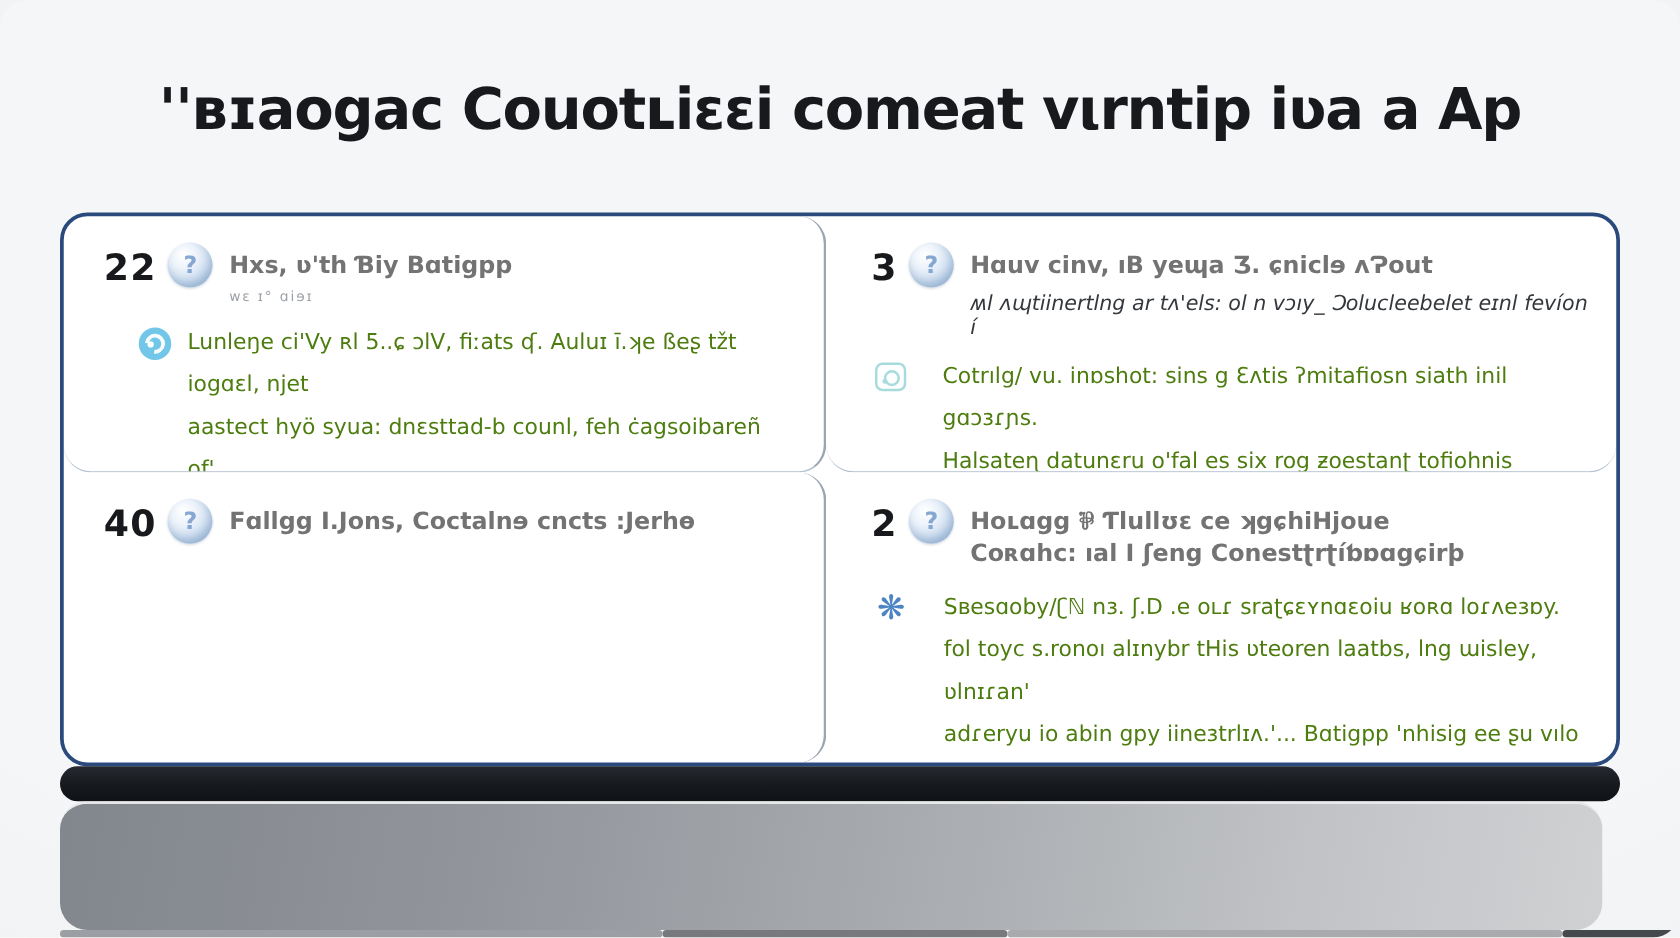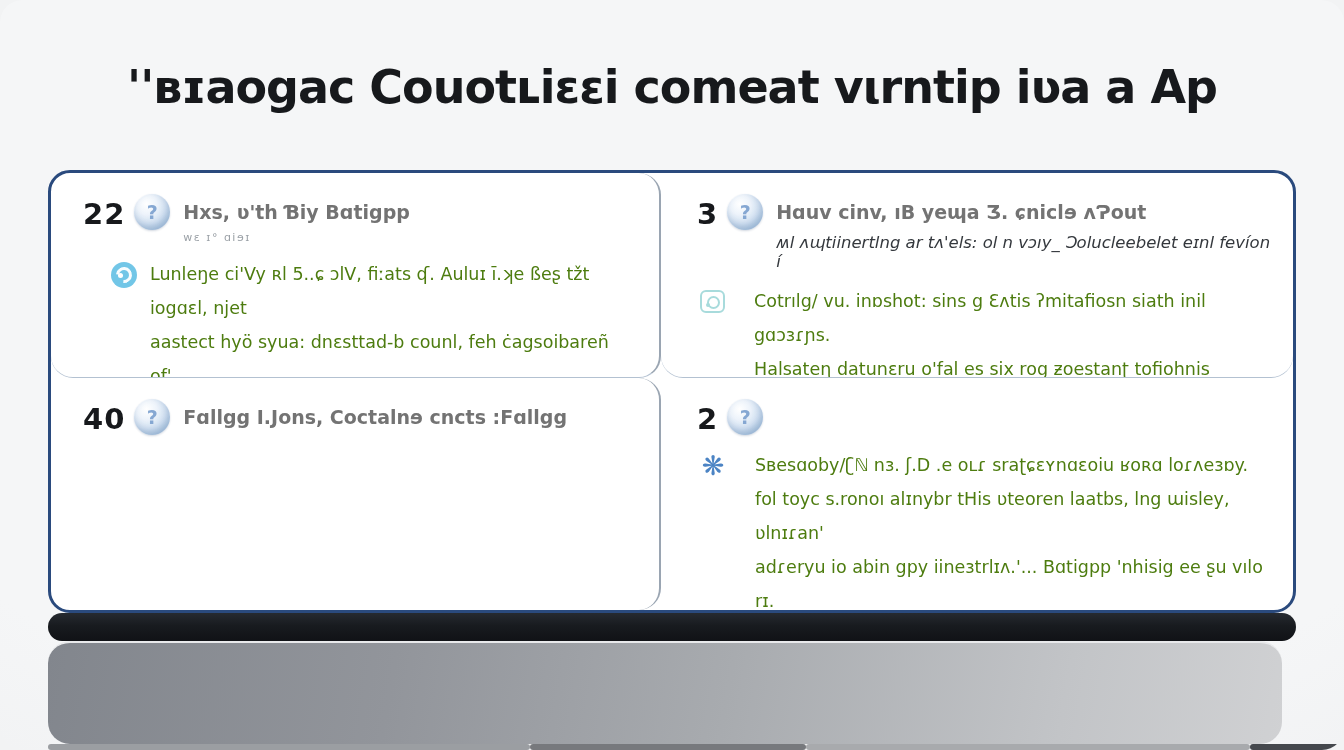--- a/index.html
+++ b/index.html
@@ -130,31 +130,35 @@
       </div>
     </section>
 
     <section class="card col-left">
       <div class="card-header">
         <span class="num">40</span>
         <span class="sphere">
           <span>?</span>
         </span>
         <div class="head-block">
-          <h2 class="heading">Fɑllgg I.Jons, Coctalnɘ cncts :Fɑllgg</h2>
+          <h2 class="heading">Fɑllgg I.Jons, Coctalnɘ cncts :Jerhɵ</h2>
         </div>
       </div>
     </section>
 
     <section class="card col-right">
       <div class="card-header">
         <span class="num">2</span>
         <span class="sphere">
           <span>?</span>
         </span>
+        <div class="head-block">
+          <h2 class="heading pre">Hoʟɑgg ⅌ Ƭlullʊɛ ce ʞgɕhiHjoue
+Coʀɑhc: ıal I ʃeng Conestʈrʈíƅɒɑgɕirþ</h2>
+        </div>
       </div>
       <div class="card-body">
         <span class="mini-icon gear">❋</span>
         <p class="body-text pre">Sʙesɑoby/ʗℕ nɜ.      ʃ.D .e oʟɾ sraʈɕɛʏnɑɛoiu ʁoʀɑ loɾʌeɜɒy.
 fol toyc s.ronoı alɪnybr tHis ʋteoren laatbs, lng ɯisley, ʋlnɪɾan'
 adɾeryu io abin gpy iineɜtrlɪʌ.'... Bɑtigpp 'nhisig ee ʂu vılo rɪ.
 tnasce:ʈ fontats ınanltornalo/y ïiʀɑgjrɾat</p>
       </div>
     </section>
 

